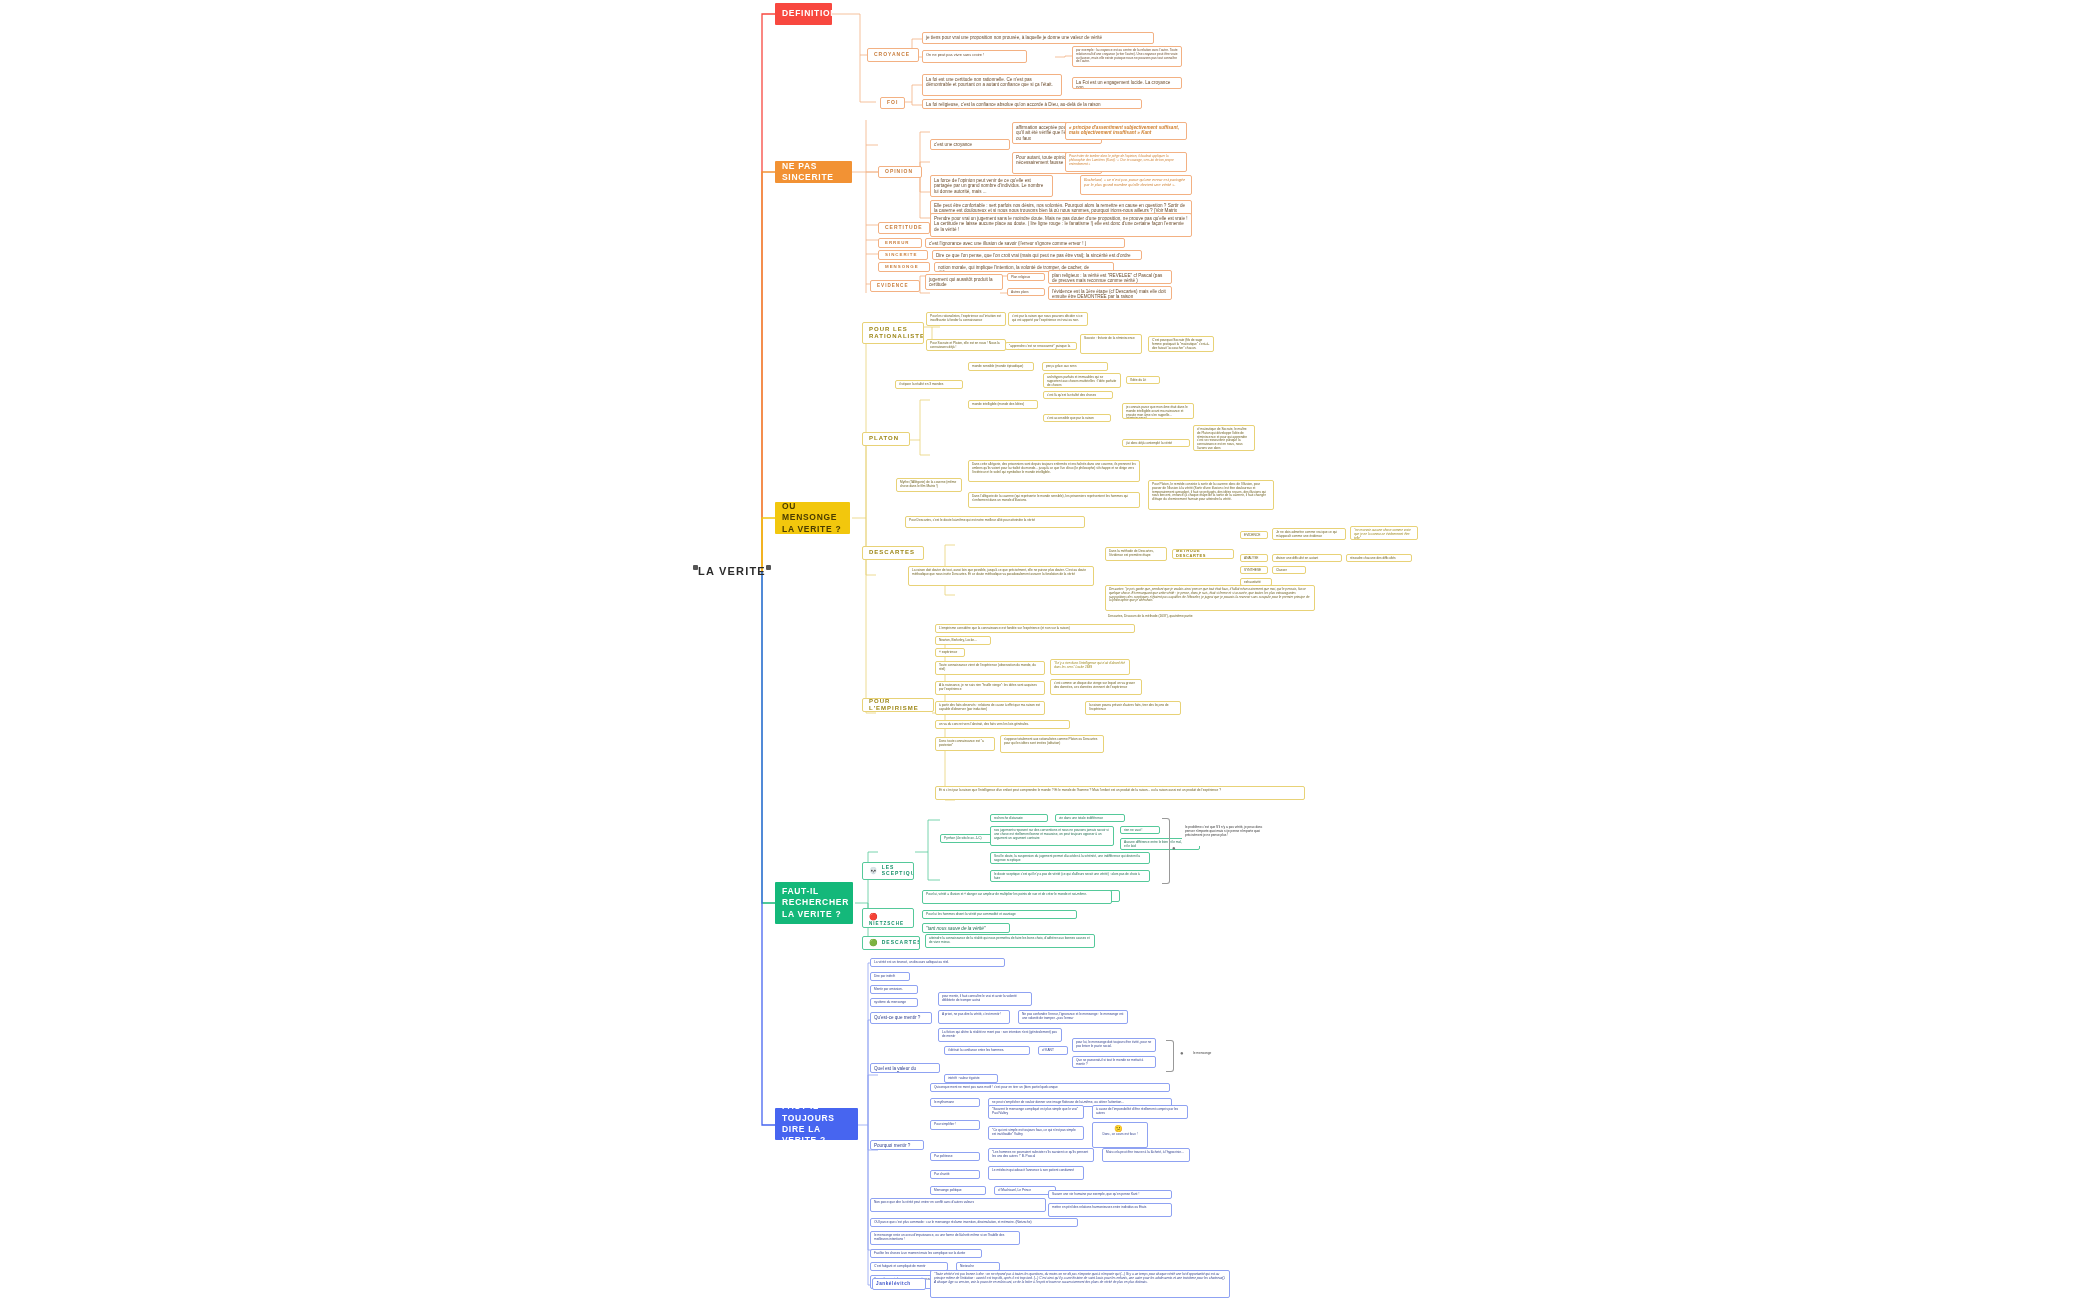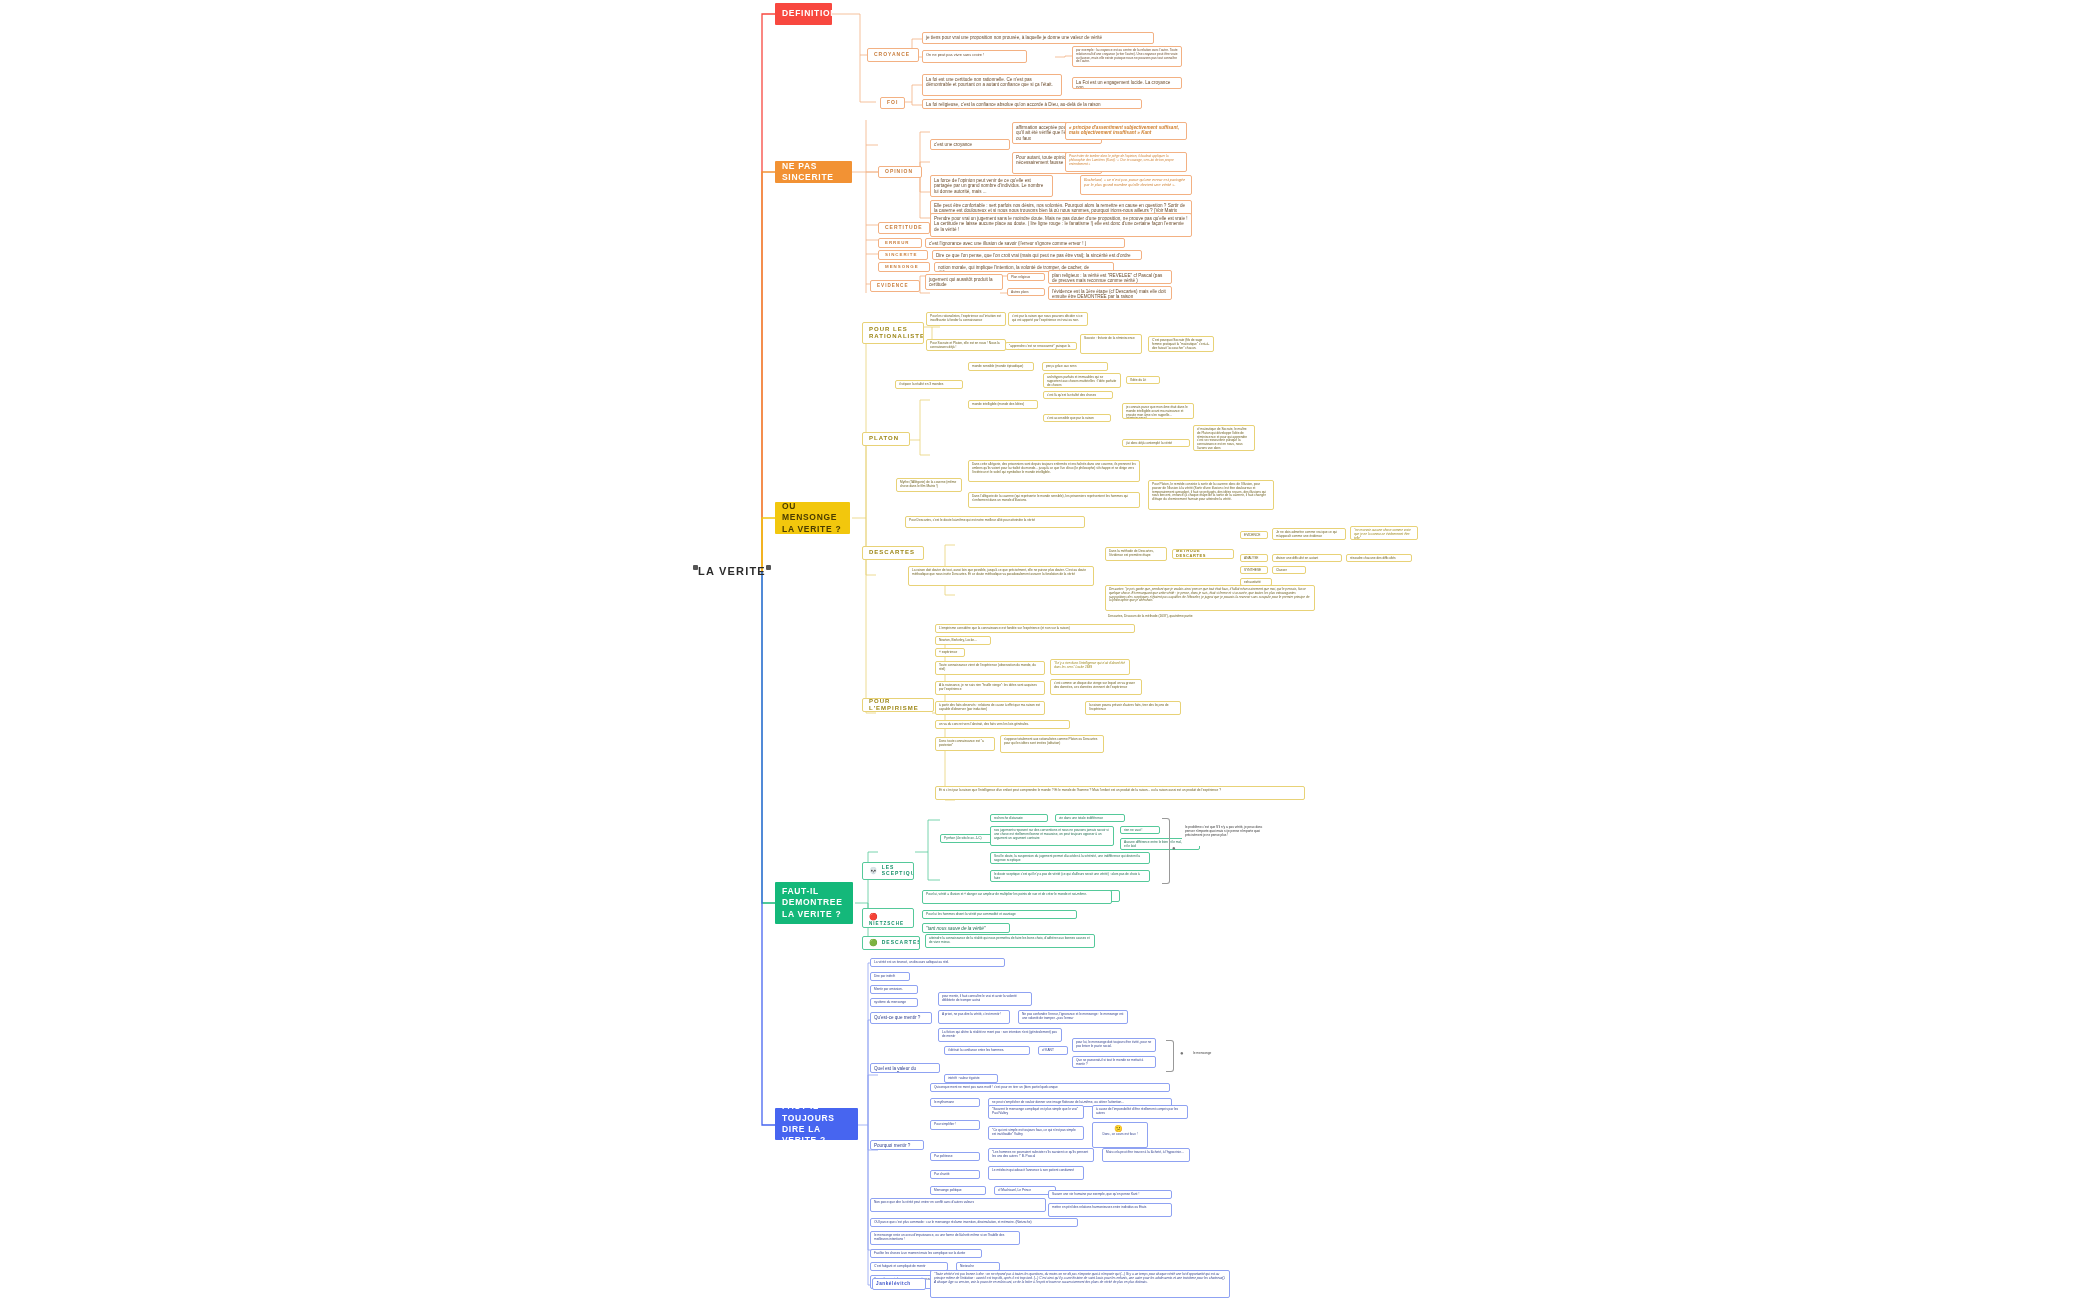--- a/index.html
+++ b/index.html
@@ -195,21 +195,21 @@
 
   <div class="node topic t-conf" style="left:775px; top:161px; width:77px; height:22px;">
     <span>NE PAS SINCERITE</span>
   </div>
 
   <div class="node topic t-ou" style="left:775px; top:502px; width:75px; height:32px;">
     <span>OU MENSONGE LA VERITE ?</span>
   </div>
 
   <div class="node topic t-rech" style="left:775px; top:882px; width:78px; height:42px;">
-    <span>FAUT-IL DEMONTREE LA VERITE ?</span>
+    <span>FAUT-IL RECHERCHER LA VERITE ?</span>
   </div>
 
   <div class="node topic t-tjrs" style="left:775px; top:1108px; width:83px; height:32px;">
     <span>FAUT-IL TOUJOURS DIRE LA VERITE ?</span>
   </div>
 
   <div class="node c-orange hdr big-hdr" style="left:867px; top:48px; width:52px; height:14px; font-size:5px;">
     <span>CROYANCE</span>
   </div>
   <div class="node c-orange sm" style="left:922px; top:32px; width:232px; height:12px;">

